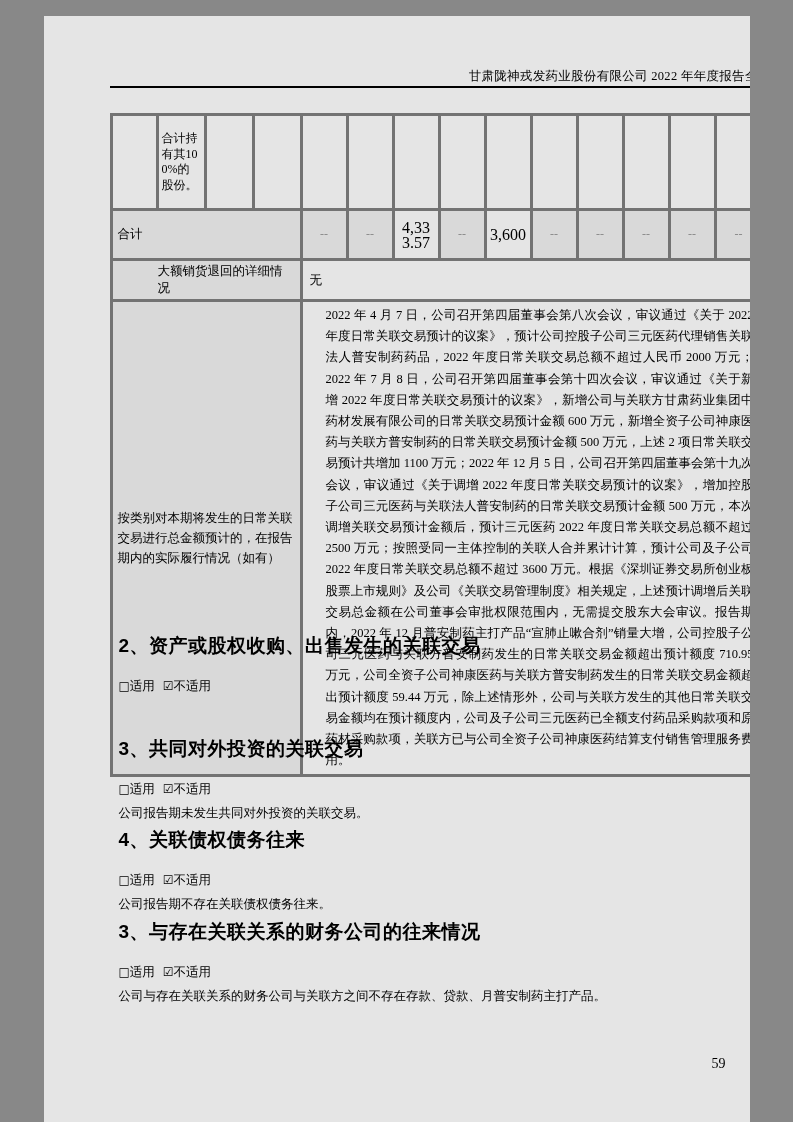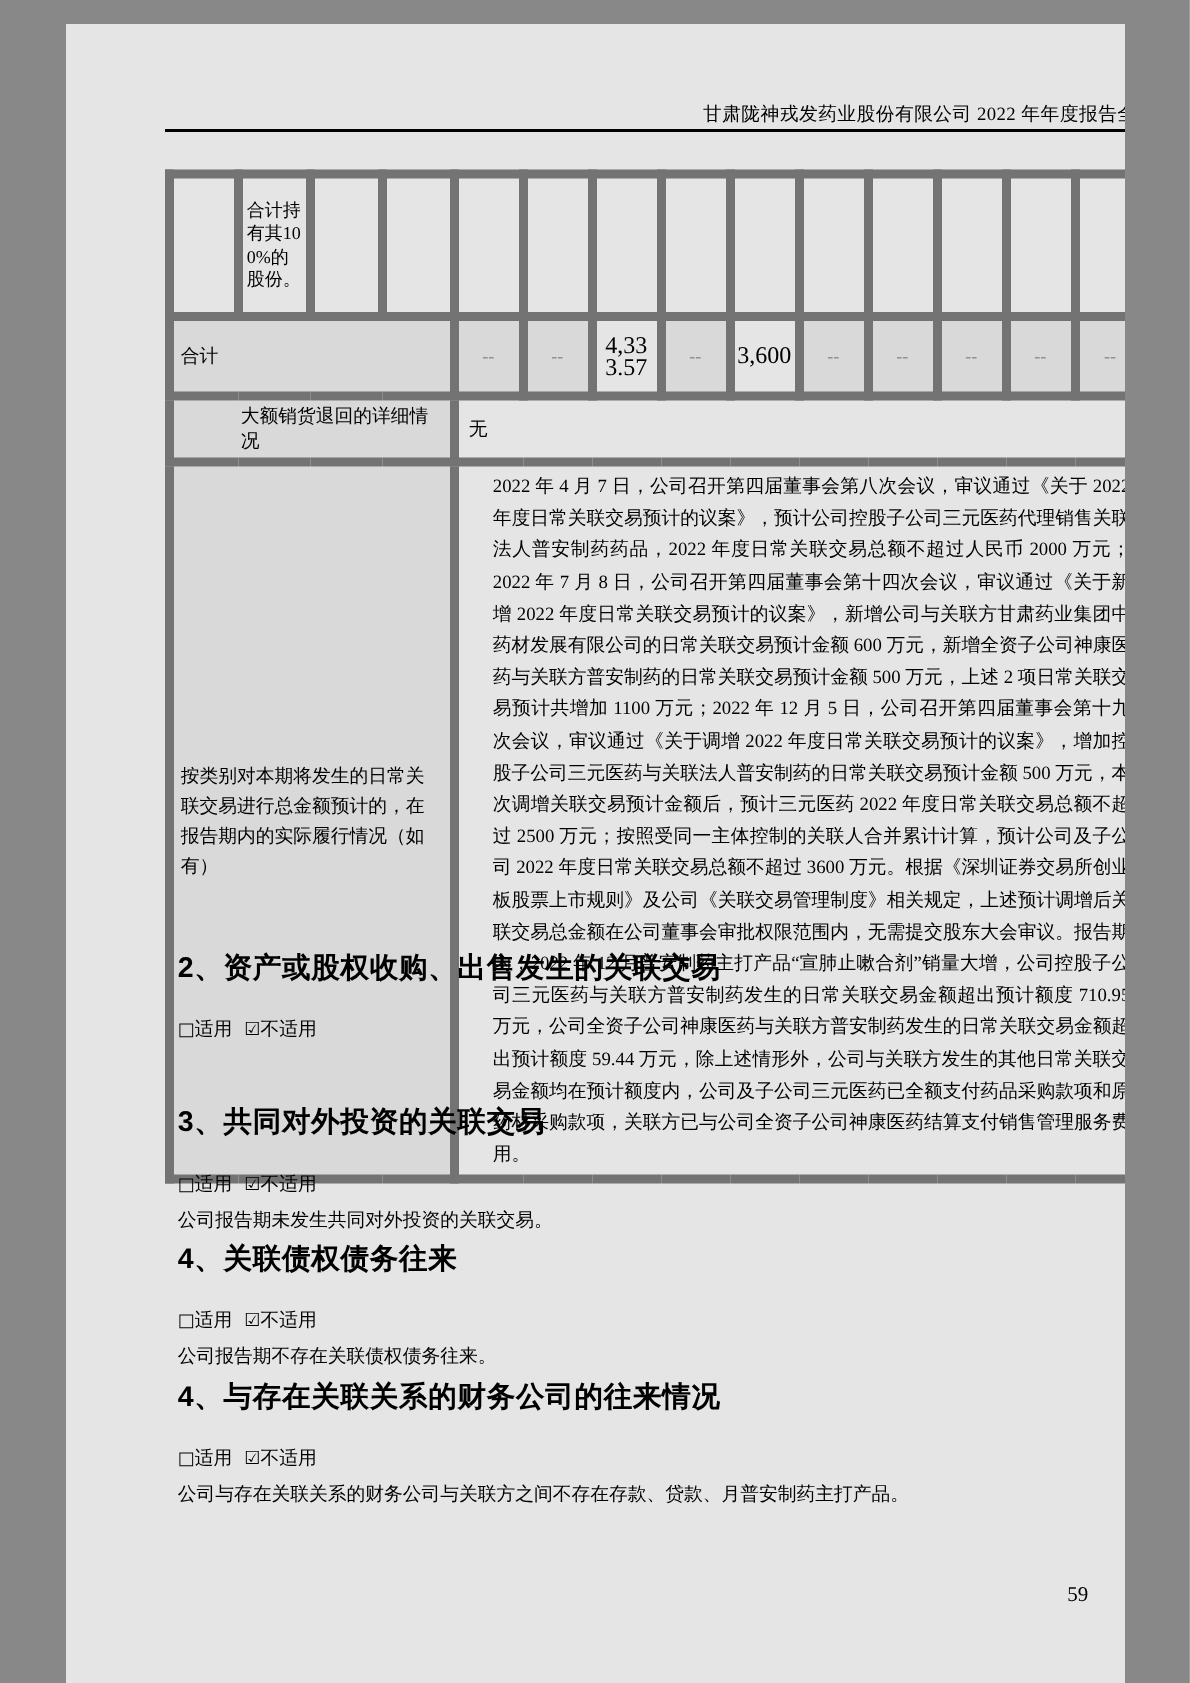--- a/index.html
+++ b/index.html
@@ -15,21 +15,21 @@
   }
   .header-rule {
     position:absolute; top:70px; left:66px; width:661px; height:2px; background:#000;
   }
   table.rel-table {
     position:absolute; top:97px; left:66px; width:651px;
     border-collapse:collapse; table-layout:fixed;
     font-size:12px;
   }
   table.rel-table td {
-    border:6px solid #737373; vertical-align:middle; overflow:hidden;
+    border:3px solid #737373; vertical-align:middle; overflow:hidden;
   }
   .bg-gray { background:#d9d9d9; }
   td.tall-cell { vertical-align:top; padding:1px 3px; line-height:15.5px; word-break:break-all; }
   td.row-label { padding:2px 5px; font-size:12.5px; line-height:20px; }
   td.total-label { padding:15px 5px; font-size:12.5px; }
   td.val-cell { text-align:center; font-size:16px; line-height:15px; word-break:break-all; padding:0 2px; }
   td.dash-cell { color:#8a8a8a; letter-spacing:0; font-size:12px; }
   td.value-plain { padding:2px 7px; font-size:12.5px; vertical-align:middle; }
   td.value-para { padding:3px 7px 3px 23px; vertical-align:top; }
   .para { font-size:12.5px; line-height:21.2px; text-align:justify; }
@@ -130,21 +130,21 @@
 
   <div class="section" style="top:814px">
     <h2>4、关联债权债务往来</h2>
     <div class="check-line">
       <span class="box">□</span><span>适用</span><span class="gap"></span><span class="box">☑</span><span>不适用</span>
     </div>
     <div class="body-line">公司报告期不存在关联债权债务往来。</div>
   </div>
 
   <div class="section" style="top:906px">
-    <h2>4、与存在关联关系的财务公司的往来情况</h2>
+    <h2>3、与存在关联关系的财务公司的往来情况</h2>
     <div class="check-line">
       <span class="box">□</span><span>适用</span><span class="gap"></span><span class="box">☑</span><span>不适用</span>
     </div>
     <div class="body-line">公司与存在关联关系的财务公司与关联方之间不存在存款、贷款、月普安制药主打产品。</div>
   </div>
 
   <div class="page-number">59</div>
 
 </div>
 

